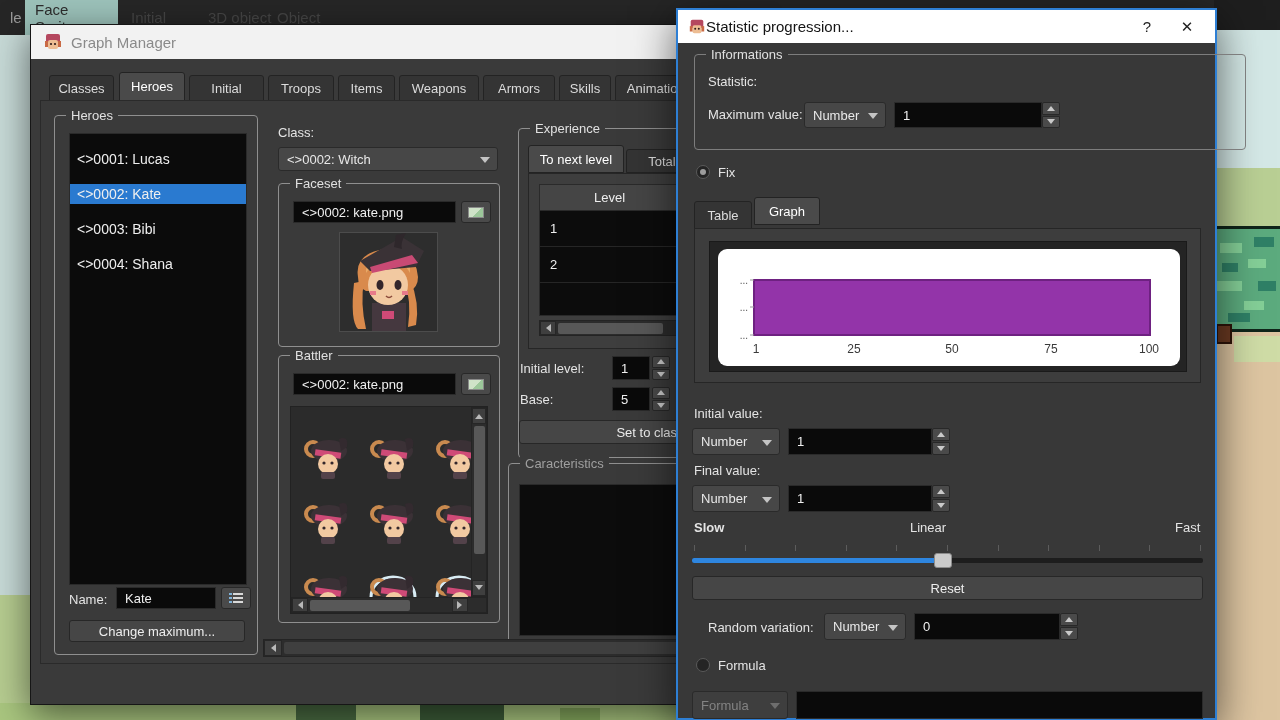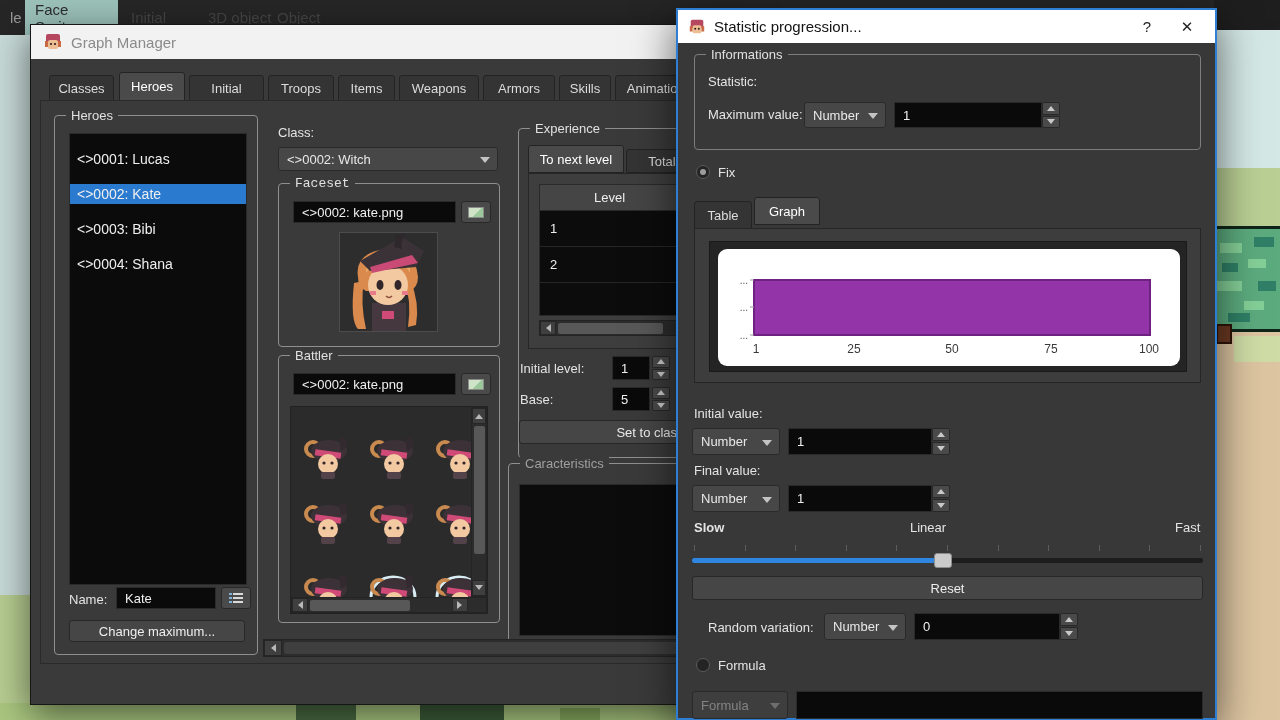--- a/index.html
+++ b/index.html
@@ -85,21 +85,21 @@
   .imgfield-btn { position:absolute; width:30px; height:22px; background:#4a4a4a;
     border:1px solid #282828; border-radius:3px; display:flex; align-items:center; justify-content:center; }
   .pic-ico { width:16px; height:11px; background:linear-gradient(135deg,#cfe3c8 55%,#9cc79a 55%);
     border:1px solid #8a8a8a; }
 
   
   #dlg { position:absolute; left:676px; top:8px; width:541px; height:712px; background:#383838;
     border:2px solid #2e7fd4; box-shadow:0 12px 40px rgba(0,0,0,.6); }
   #dlg-title { position:absolute; left:0; top:0; width:100%; height:33px; background:#ffffff;
     display:flex; align-items:center; padding-left:10px; }
-  #dlg-title .t { color:#141414; font-size:15px; margin-left:8px; flex:1; }
+  #dlg-title .t { color:#141414; font-size:15px; flex:1; }
   .cap-btn { width:40px; height:33px; display:flex; align-items:center; justify-content:center;
     color:#222; font-size:15px; }
   .ticks { position:absolute; display:flex; justify-content:space-between; }
   .ticks i { width:1px; height:6px; background:#5c5c5c; }
   .slider-groove { position:absolute; height:5px; background:#1d1d1d; border-radius:2px; }
   .slider-fill { position:absolute; height:5px; background:#2e86e0; border-radius:2px; }
   .slider-handle { position:absolute; width:18px; height:15px; background:#cbcbcb;
     border:1px solid #8c8c8c; border-radius:3px; }
 </style>
 </head>
@@ -186,21 +186,21 @@
       </svg>
     </div>
     <div class="btn" style="left:38px;top:595px;width:176px;height:22px;">Change maximum...</div>
 
     <span class="label" style="left:247px;top:100px;">Class:</span>
     <div class="combo" style="left:247px;top:122px;width:220px;height:24px;">
       <span>&lt;&gt;0002: Witch</span>
       <span class="chev"></span>
     </div>
 
-    <div class="gbox" style="left:247px;top:158px;width:222px;height:164px;font-family:Liberation Mono, monospace;">
+    <div class="gbox" style="left:247px;top:158px;width:222px;height:164px;">
       <span class="gbox-label">Faceset</span>
     </div>
     <div class="blackfield" style="left:262px;top:176px;width:163px;height:22px;">&lt;&gt;0002: kate.png</div>
     <div class="imgfield-btn" style="left:430px;top:176px;">
       <span class="pic-ico"></span>
     </div>
     <div style="position:absolute;left:308px;top:207px;width:99px;height:100px;background:#2d2d2d;border:1px solid #4c4c4c;">
       <svg width="97" height="98" viewBox="0 0 97 98">
         <rect x="32" y="70" width="34" height="28" fill="#45383f"></rect>
         <rect x="42" y="78" width="12" height="8" fill="#cf4a77"></rect>
@@ -345,21 +345,21 @@
         <rect x="2" y="9" width="3" height="6" fill="#c96a45"></rect>
         <rect x="15" y="9" width="3" height="6" fill="#c96a45"></rect>
         <circle cx="8" cy="12" r="1.1" fill="#2c1b1b"></circle>
         <circle cx="12" cy="12" r="1.1" fill="#2c1b1b"></circle>
       </svg>
       <span class="t">Statistic progression...</span>
       <span class="cap-btn">?</span>
       <span class="cap-btn" style="margin-right:8px;">✕</span>
     </div>
 
-    <div class="gbox" style="left:16px;top:44px;width:507px;height:96px;border-color:#7d7d7d;">
+    <div class="gbox" style="left:16px;top:44px;width:552px;height:96px;border-color:#7d7d7d;">
       <span class="gbox-label" style="background:#383838;">Informations</span>
     </div>
     <span class="label" style="left:30px;top:64px;">Statistic:</span>
     <span class="label" style="left:30px;top:97px;">Maximum value:</span>
     <div class="combo" style="left:126px;top:92px;width:82px;height:26px;">
       <span>Number</span>
       <span class="chev"></span>
     </div>
     <div class="blackfield" style="left:216px;top:92px;width:148px;height:26px;">1</div>
     <div class="spinbtns" style="left:364px;top:92px;height:26px;">

